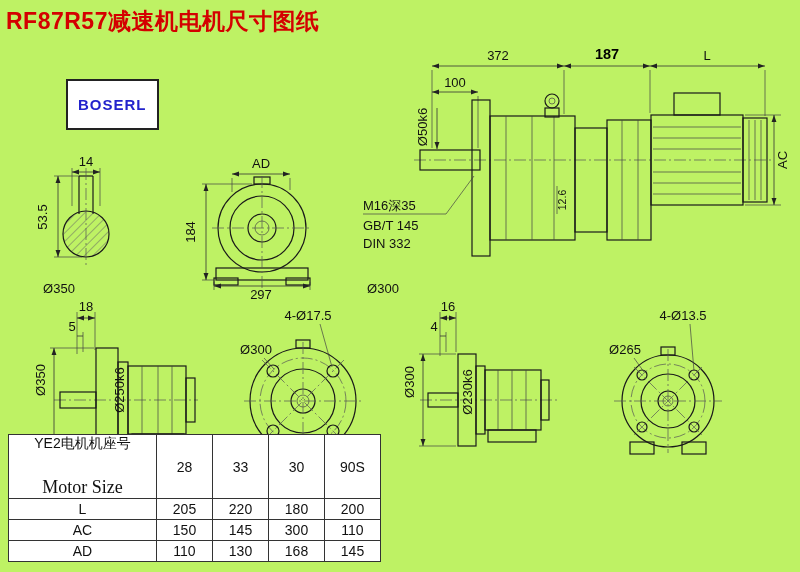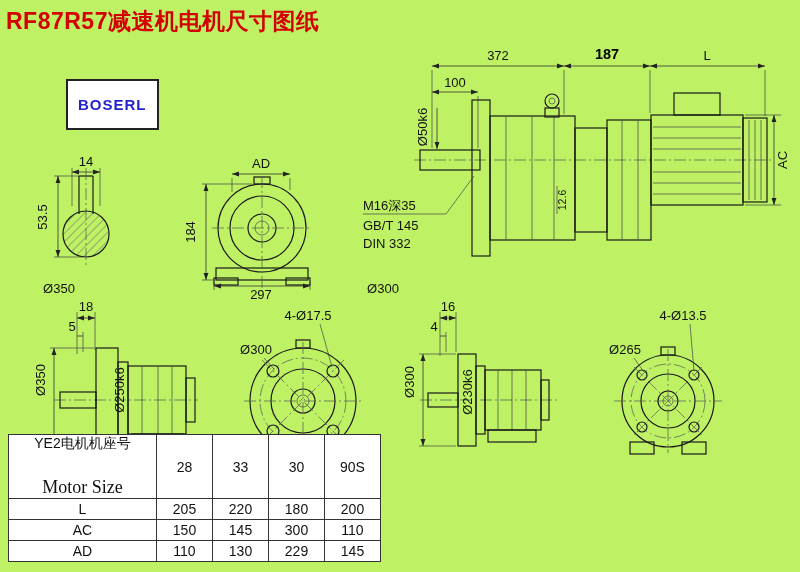--- a/index.html
+++ b/index.html
@@ -295,19 +295,19 @@
       <td>AC</td>
       <td>150</td>
       <td>145</td>
       <td>300</td>
       <td>110</td>
     </tr>
     <tr class="row">
       <td>AD</td>
       <td>110</td>
       <td>130</td>
-      <td>229</td>
+      <td>168</td>
       <td>145</td>
     </tr>
   </tbody>
     </table>
 
 </div>
 
 </body></html>

